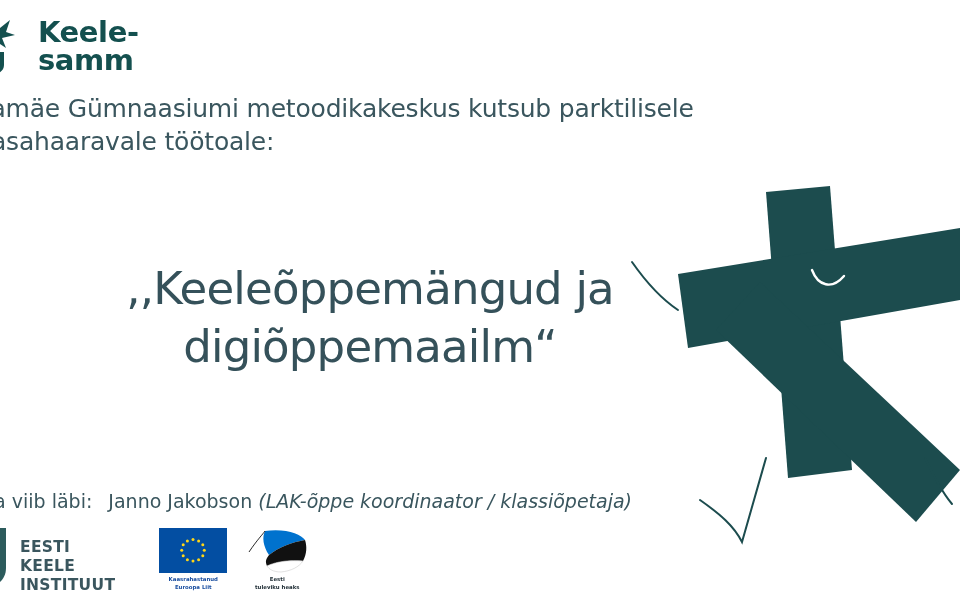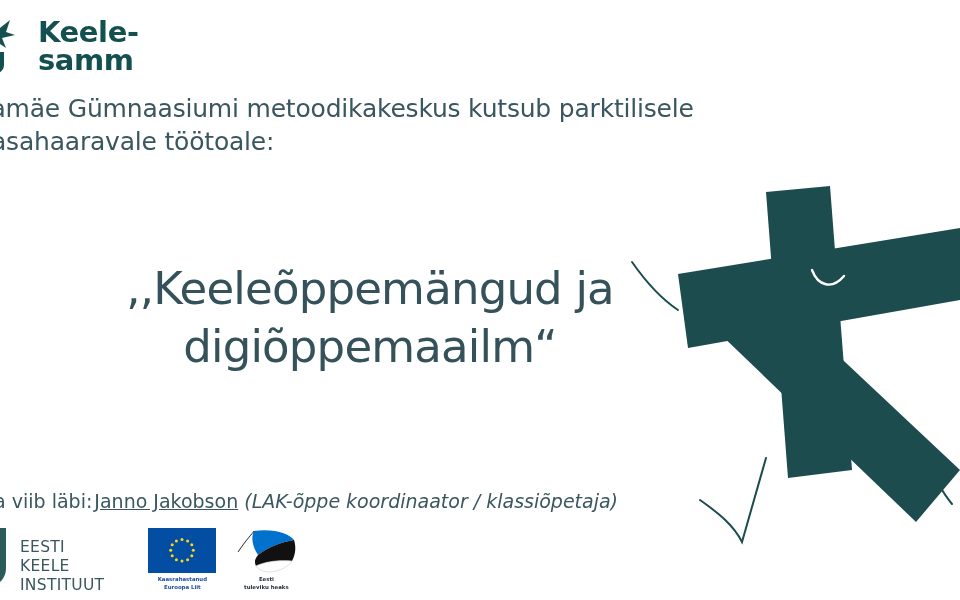--- a/index.html
+++ b/index.html
@@ -93,22 +93,21 @@
     color: #3a565e;
     font-family: "DejaVu Sans", sans-serif;
     font-size: 19px;
     white-space: nowrap;
   }
   #presenter-line .role {
     font-style: italic;
     text-align: center;
   }
   #presenter-line .presenter-name {
-    margin-left: 2px;
-    text-decoration: underline;
+    margin-left: 16px;
   }
 
   
   #footer-logos {
     position: absolute;
     left: 0;
     bottom: 4px;
     display: flex;
     align-items: flex-end;
     gap: 44px;
@@ -120,21 +119,21 @@
     margin-left: -14px;
   }
   #eki-logo .shield {
     width: 26px;
     height: 60px;
     flex: 0 0 auto;
   }
   #eki-logo .eki-name {
     color: #3a565e;
     font-family: "DejaVu Sans", sans-serif;
-    font-weight: 400;
+    font-weight: 700;
     font-size: 15.5px;
     line-height: 1.22;
     letter-spacing: 0.3px;
     white-space: pre-line;
     margin-top: 18px;
   }
 
   #eu-funding-logo {
     display: flex;
     align-items: flex-start;

